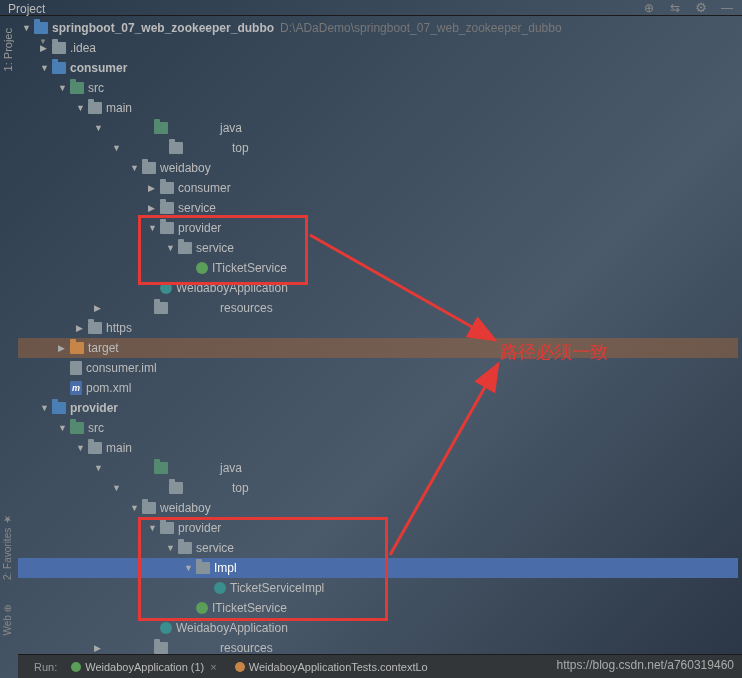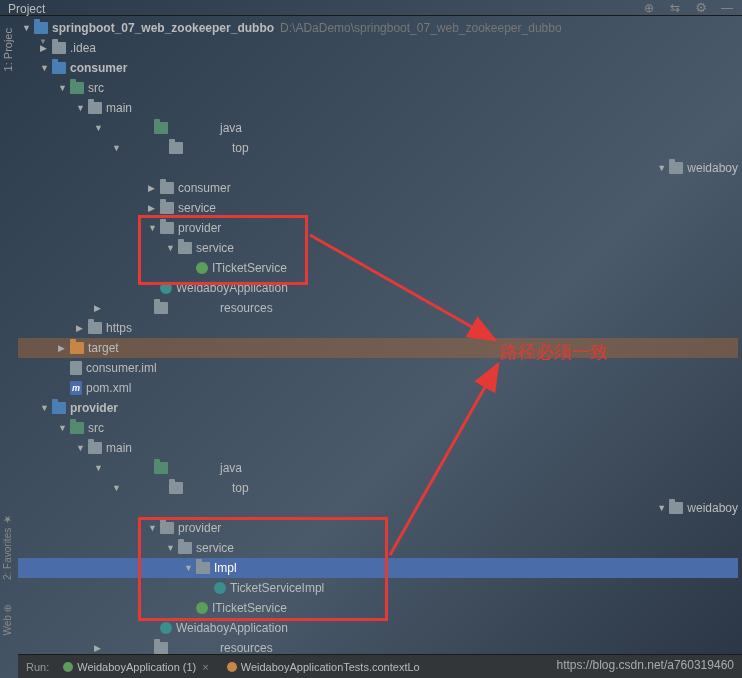--- a/index.html
+++ b/index.html
@@ -158,21 +158,21 @@
     }
     .file-icon.maven::after { content: "m"; font-style: italic; }
     .bold { font-weight: bold; }
     .dim { color: #777; }
     .indent-0 { padding-left: 4px; }
     .indent-1 { padding-left: 22px; align-items: center; }
     .indent-2 { padding-left: 40px; }
     .indent-3 { padding-left: 58px; }
     .indent-4 { padding-left: 76px; gap: 48px; }
     .indent-5 { padding-left: 94px; gap: 45px; }
-    .indent-6 { padding-left: 112px; justify-content: flex-end; }
+    .indent-6 { padding-left: 112px; }
     .indent-7 { padding-left: 130px; }
     .indent-8 { padding-left: 148px; }
     .indent-9 { padding-left: 166px; }
     .indent-10 { padding-left: 184px; }
     .red-box {
       position: absolute;
       border: 3px solid #e53935;
       pointer-events: none;
     }
     .annotation {
@@ -187,21 +187,21 @@
     }
     .bottom-bar {
       position: absolute;
       bottom: 0;
       left: 18px;
       right: 0;
       height: 24px;
       background: #333638;
       display: flex;
       align-items: center;
-      padding: 0 8px;
+      padding: 0 16px;
       gap: 10px;
       font-size: 11px;
       border-top: 1px solid #1a1a1a;
     }
     .run-label { color: #999; }
     .tab-item {
       display: flex;
       align-items: center;
       gap: 4px;
       padding: 2px 4px;

